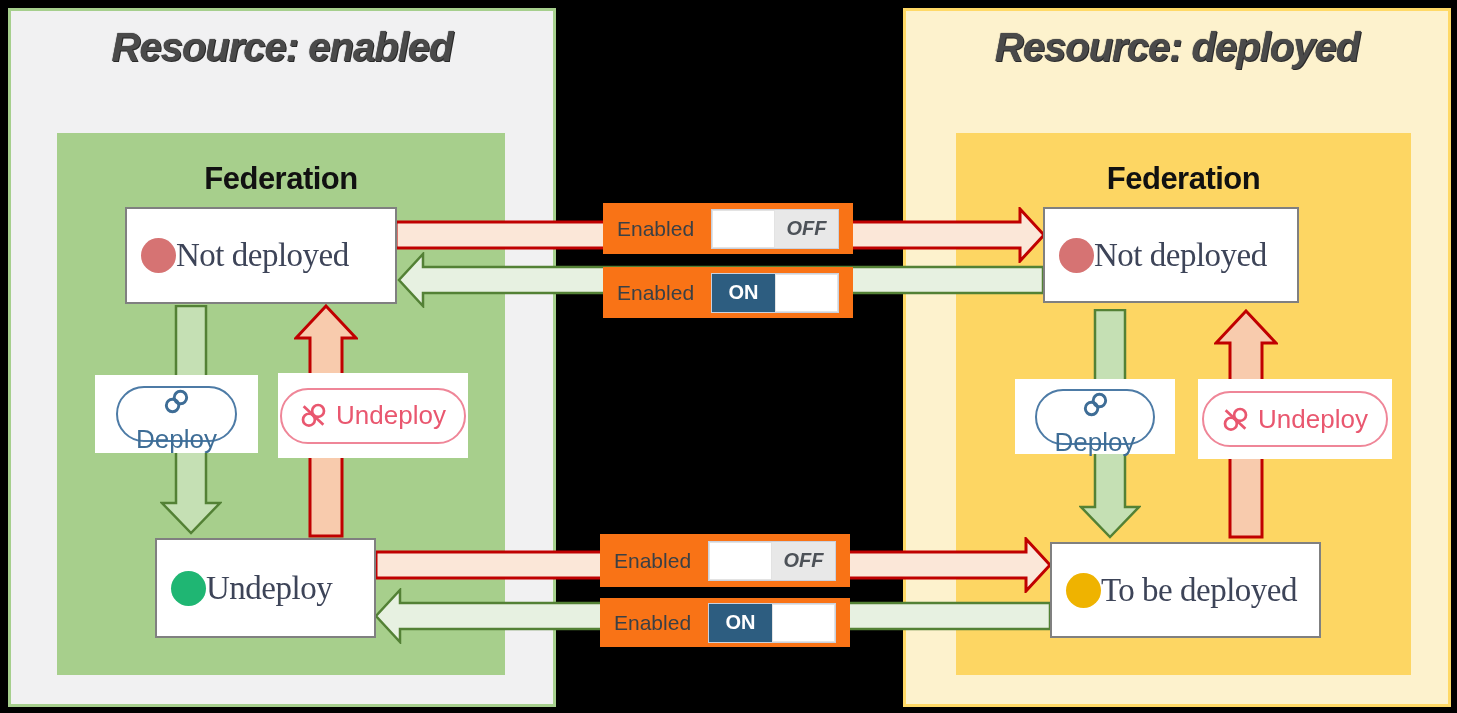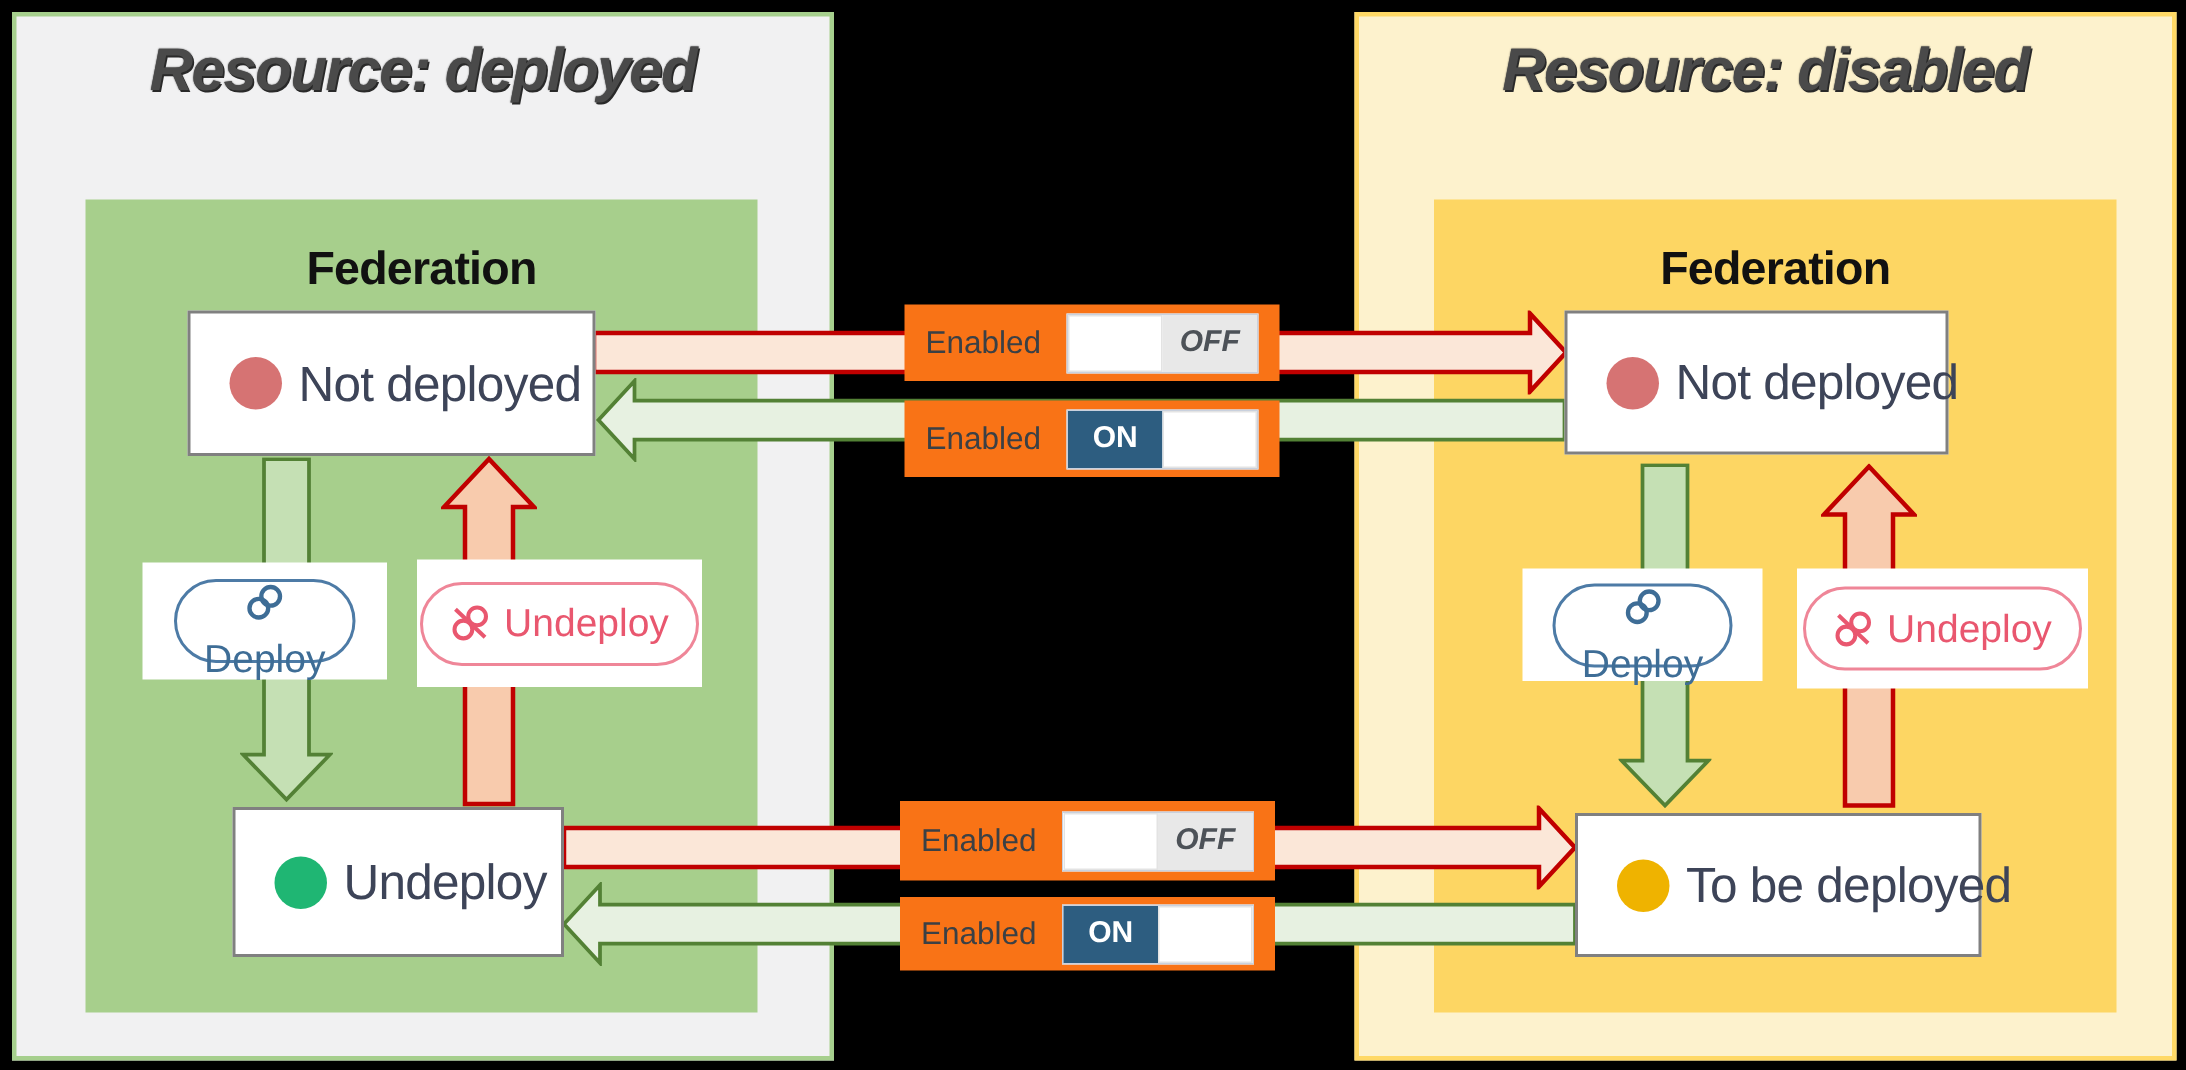--- a/index.html
+++ b/index.html
@@ -26,21 +26,21 @@
                font-size:40px;color:var(--title_color);letter-spacing:-1px;
                text-shadow:0 0 1px #222, 1px 1px 0 #2b2b2b;}
   .federation{position:absolute;}
   .fed-left{left:57px;top:133px;width:448px;height:542px;background:var(--federation_green);}
   .fed-right{left:956px;top:133px;width:455px;height:542px;background:var(--federation_yellow);}
   .federation-title{margin:28px 0 0 0;text-align:center;font-weight:600;
                     font-size:31px;color:var(--federation_title_color);letter-spacing:-0.5px;}
 
   
   .state-box{position:absolute;background:#fff;border:2px solid var(--state_border);
-             display:flex;align-items:center;padding-left:26px;gap:11px;box-sizing:border-box;z-index:3;}
+             display:flex;align-items:center;padding-left:14px;box-sizing:border-box;z-index:3;font-family:Liberation Serif, serif;}
   .sb-l-top{left:125px;top:207px;width:272px;height:97px;}
   .sb-l-bottom{left:155px;top:538px;width:221px;height:100px;}
   .sb-r-top{left:1043px;top:207px;width:256px;height:96px;}
   .sb-r-bottom{left:1050px;top:542px;width:271px;height:96px;}
   .dot{width:35px;height:35px;border-radius:50%;flex:0 0 auto;}
   .dot-red{background:var(--dot_not_deployed);}
   .dot-green{background:var(--dot_deployed);}
   .dot-gold{background:var(--dot_to_be_deployed);}
   .state-label{font-size:33px;color:var(--state_text);letter-spacing:-0.5px;white-space:nowrap;}
 
@@ -78,28 +78,28 @@
   .half-knob{background:#fff;box-shadow:inset 0 0 0 1px #e3e3e3;}
   .half-off{background:var(--toggle_off_bg);color:var(--toggle_off_text);font-style:italic;}
   .half-on{background:var(--toggle_on);color:#fff;}
 </style>
 </head>
 <body>
 
 <div class="canvas">
 
   <section class="panel panel-left">
-    <h1 class="panel-title">Resource: deployed</h1>
+    <h1 class="panel-title">Resource: enabled</h1>
   </section>
   <div class="federation fed-left">
     <h2 class="federation-title">Federation</h2>
   </div>
 
   <section class="panel panel-right">
-    <h1 class="panel-title">Resource: disabled</h1>
+    <h1 class="panel-title">Resource: deployed</h1>
   </section>
   <div class="federation fed-right">
     <h2 class="federation-title">Federation</h2>
   </div>
 
   <svg class="arrow arrow-red" style="left:396px;top:207px;" width="650" height="56" viewBox="0 0 650 56">
     <polygon points="0,15 624,15 624,2 648,28 624,54 624,41 0,41"></polygon>
   </svg>
   <svg class="arrow arrow-green" style="left:397px;top:252px;" width="648" height="56" viewBox="0 0 648 56">
     <polygon points="646,15 26,15 26,2 2,28 26,54 26,41 646,41"></polygon>

